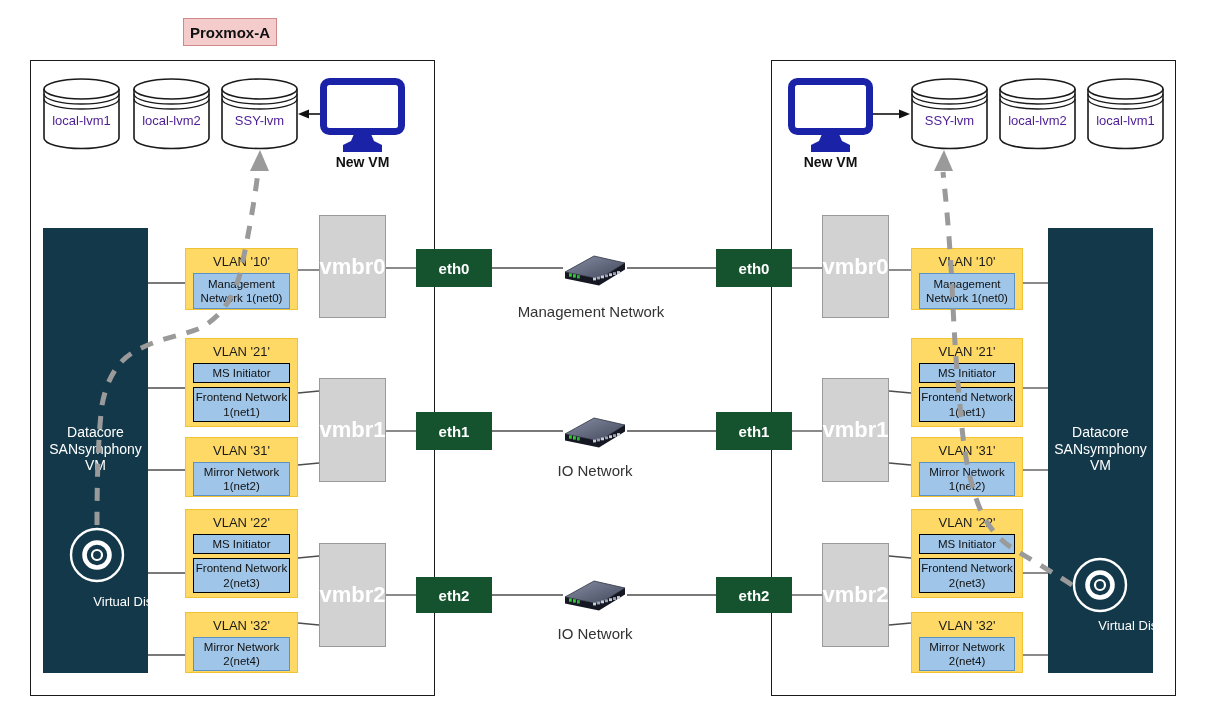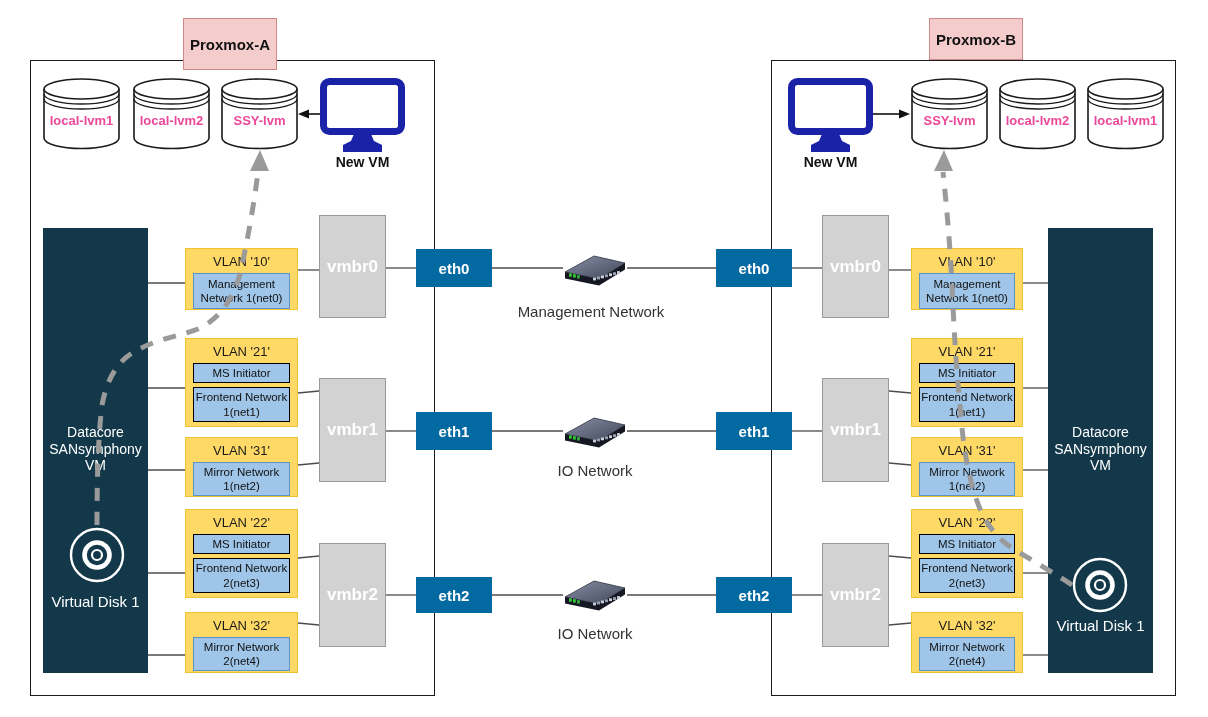--- a/index.html
+++ b/index.html
@@ -12,58 +12,58 @@
   .overlay{z-index:3;}
   .abs{position:absolute;box-sizing:border-box;}
   .host-box{border:1.6px solid #1a1a1a;background:transparent;z-index:2;}
   .host-label{
     background:#f4cccc;border:1.2px solid #d08989;z-index:2;
     display:flex;align-items:center;justify-content:center;
     font-weight:bold;font-size:15px;color:#111;
   }
   .cyl-label{
     z-index:2;display:flex;align-items:center;justify-content:center;
-    font-weight:bold;font-size:13px;color:#ec4899;text-align:right;
+    font-weight:normal;font-size:13px;color:#4c1d95;text-align:right;
   }
   .newvm-label{
     z-index:2;display:flex;align-items:center;justify-content:center;
     font-weight:bold;font-size:14px;color:#111;
   }
   .vmbox{background:#12384a;z-index:2;}
   .vm-name{
     position:absolute;top:196px;left:2px;right:2px;text-align:center;
     color:#fff;font-size:14px;line-height:1.18;
   }
   .vdisk-label{
-    z-index:2;color:#fff;font-size:15px;text-align:center;
-    display:flex;align-items:center;justify-content:center;
+    z-index:2;color:#fff;font-size:13px;text-align:center;
+    display:flex;align-items:center;justify-content:center;margin-left:36px;
   }
   .vlan{
     background:#ffd966;border:1.8px solid #f1c232;z-index:2;
     display:flex;flex-direction:column;align-items:center;
     padding:3px 7px;
   }
   .vlan-title{
     font-size:13px;color:#1a1a1a;height:19px;line-height:19px;
     flex:0 0 auto;text-align:center;
   }
   .net-item{
     background:#9fc5e8;border:1.4px solid #5c92c4;width:100%;
     display:flex;align-items:center;justify-content:center;text-align:center;
     font-size:11.5px;line-height:1.22;color:#111;box-sizing:border-box;
     flex:0 0 auto;margin-top:2px;
   }
   .net-item.bordered{border:1.8px solid #000;text-align:center;}
   .bridge{
     background:#d2d2d2;border:1.4px solid #9a9a9a;z-index:2;
     display:flex;align-items:center;justify-content:center;
-    color:#fff;font-weight:bold;font-size:17px;
+    color:#fff;font-weight:bold;font-size:22px;
   }
   .nic{
-    background:#0369a1;z-index:2;
+    background:#14532d;z-index:2;
     display:flex;align-items:center;justify-content:center;
     color:#fff;font-weight:bold;font-size:15px;
   }
   .net-label{
     z-index:2;display:flex;align-items:center;justify-content:center;
     font-size:15px;color:#333;
   }
 </style>
 </head>
 <body>
@@ -187,25 +187,22 @@
       <line x1="1023" y1="388" x2="1048" y2="388"></line>
       <line x1="1023" y1="470" x2="1048" y2="470"></line>
       <line x1="1023" y1="573" x2="1048" y2="573"></line>
       <line x1="1023" y1="655" x2="1048" y2="655"></line>
     </g>
   </svg>
 
   <div class="abs host-box" style="left:30px;top:60px;width:405px;height:636px;"></div>
   <div class="abs host-box" style="left:771px;top:60px;width:405px;height:636px;"></div>
 
-  <div class="abs host-label" style="left:183px;top:18px;width:94px;height:52px;">
+  <div class="abs host-label" style="left:183px;top:18px;width:94px;height:28px;">
       <span>Proxmox-A</span>
-    </div>
-  <div class="abs host-label" style="left:929px;top:18px;width:94px;height:42px;">
-      <span>Proxmox-B</span>
     </div>
 
   <div class="abs cyl-label" style="left:43px;top:108px;width:77px;height:24px;">local-lvm1</div>
   <div class="abs cyl-label" style="left:133px;top:108px;width:77px;height:24px;">local-lvm2</div>
   <div class="abs cyl-label" style="left:221px;top:108px;width:77px;height:24px;">SSY-lvm</div>
 
   <div class="abs cyl-label" style="left:911px;top:108px;width:77px;height:24px;">SSY-lvm</div>
   <div class="abs cyl-label" style="left:999px;top:108px;width:77px;height:24px;">local-lvm2</div>
   <div class="abs cyl-label" style="left:1087px;top:108px;width:77px;height:24px;">local-lvm1</div>
 

